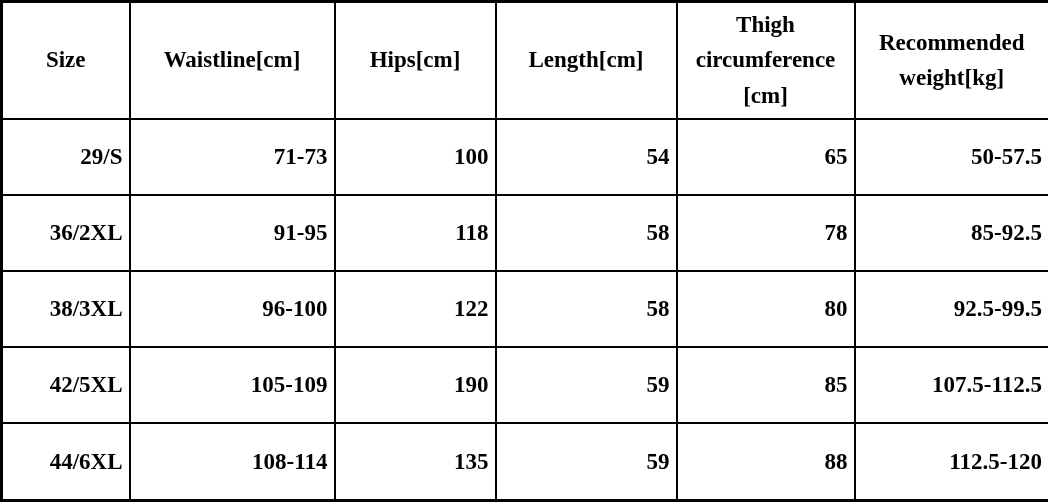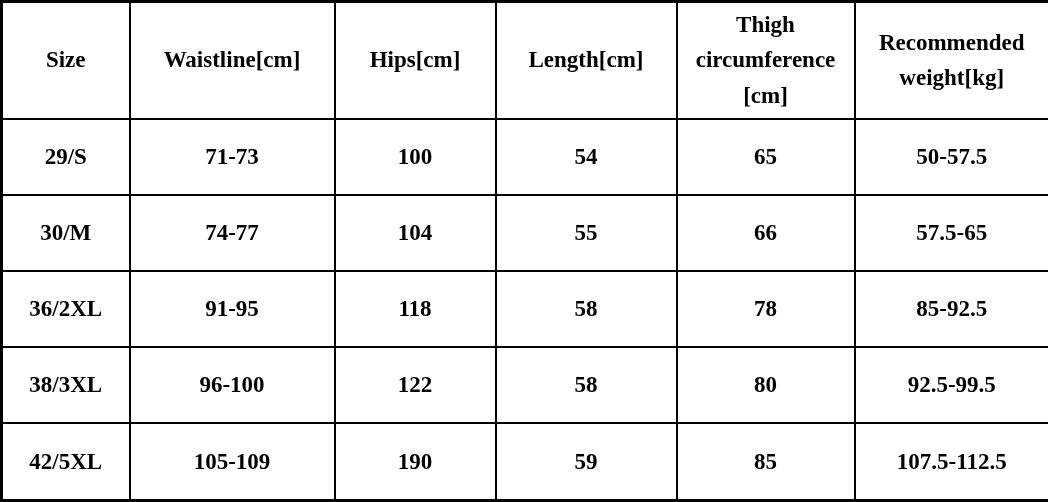--- a/index.html
+++ b/index.html
@@ -35,20 +35,21 @@
     overflow: hidden;
   }
   table.size-chart thead tr {
     height: 117px;
   }
   table.size-chart thead th {
     line-height: 1.55;
   }
   table.size-chart tbody td {
     line-height: 1.1;
+    text-align: right;
   }
 </style>
 </head>
 <body>
 
 <div class="size-chart-wrap">
   <table class="size-chart">
     <colgroup>
       <col style="width:128px">
       <col style="width:205px">
@@ -70,28 +71,20 @@
     <tbody id="table-body">
         <tr>
           <td>29/S</td>
           <td>71-73</td>
           <td>100</td>
           <td>54</td>
           <td>65</td>
           <td>50-57.5</td>
         </tr>
         <tr>
-          <td>30/M</td>
-          <td>74-77</td>
-          <td>104</td>
-          <td>55</td>
-          <td>66</td>
-          <td>57.5-65</td>
-        </tr>
-        <tr>
           <td>36/2XL</td>
           <td>91-95</td>
           <td>118</td>
           <td>58</td>
           <td>78</td>
           <td>85-92.5</td>
         </tr>
         <tr>
           <td>38/3XL</td>
           <td>96-100</td>
@@ -101,15 +94,23 @@
           <td>92.5-99.5</td>
         </tr>
         <tr>
           <td>42/5XL</td>
           <td>105-109</td>
           <td>190</td>
           <td>59</td>
           <td>85</td>
           <td>107.5-112.5</td>
         </tr>
+        <tr>
+          <td>44/6XL</td>
+          <td>108-114</td>
+          <td>135</td>
+          <td>59</td>
+          <td>88</td>
+          <td>112.5-120</td>
+        </tr>
       </tbody>
   </table>
 </div>
 
 </body></html>

